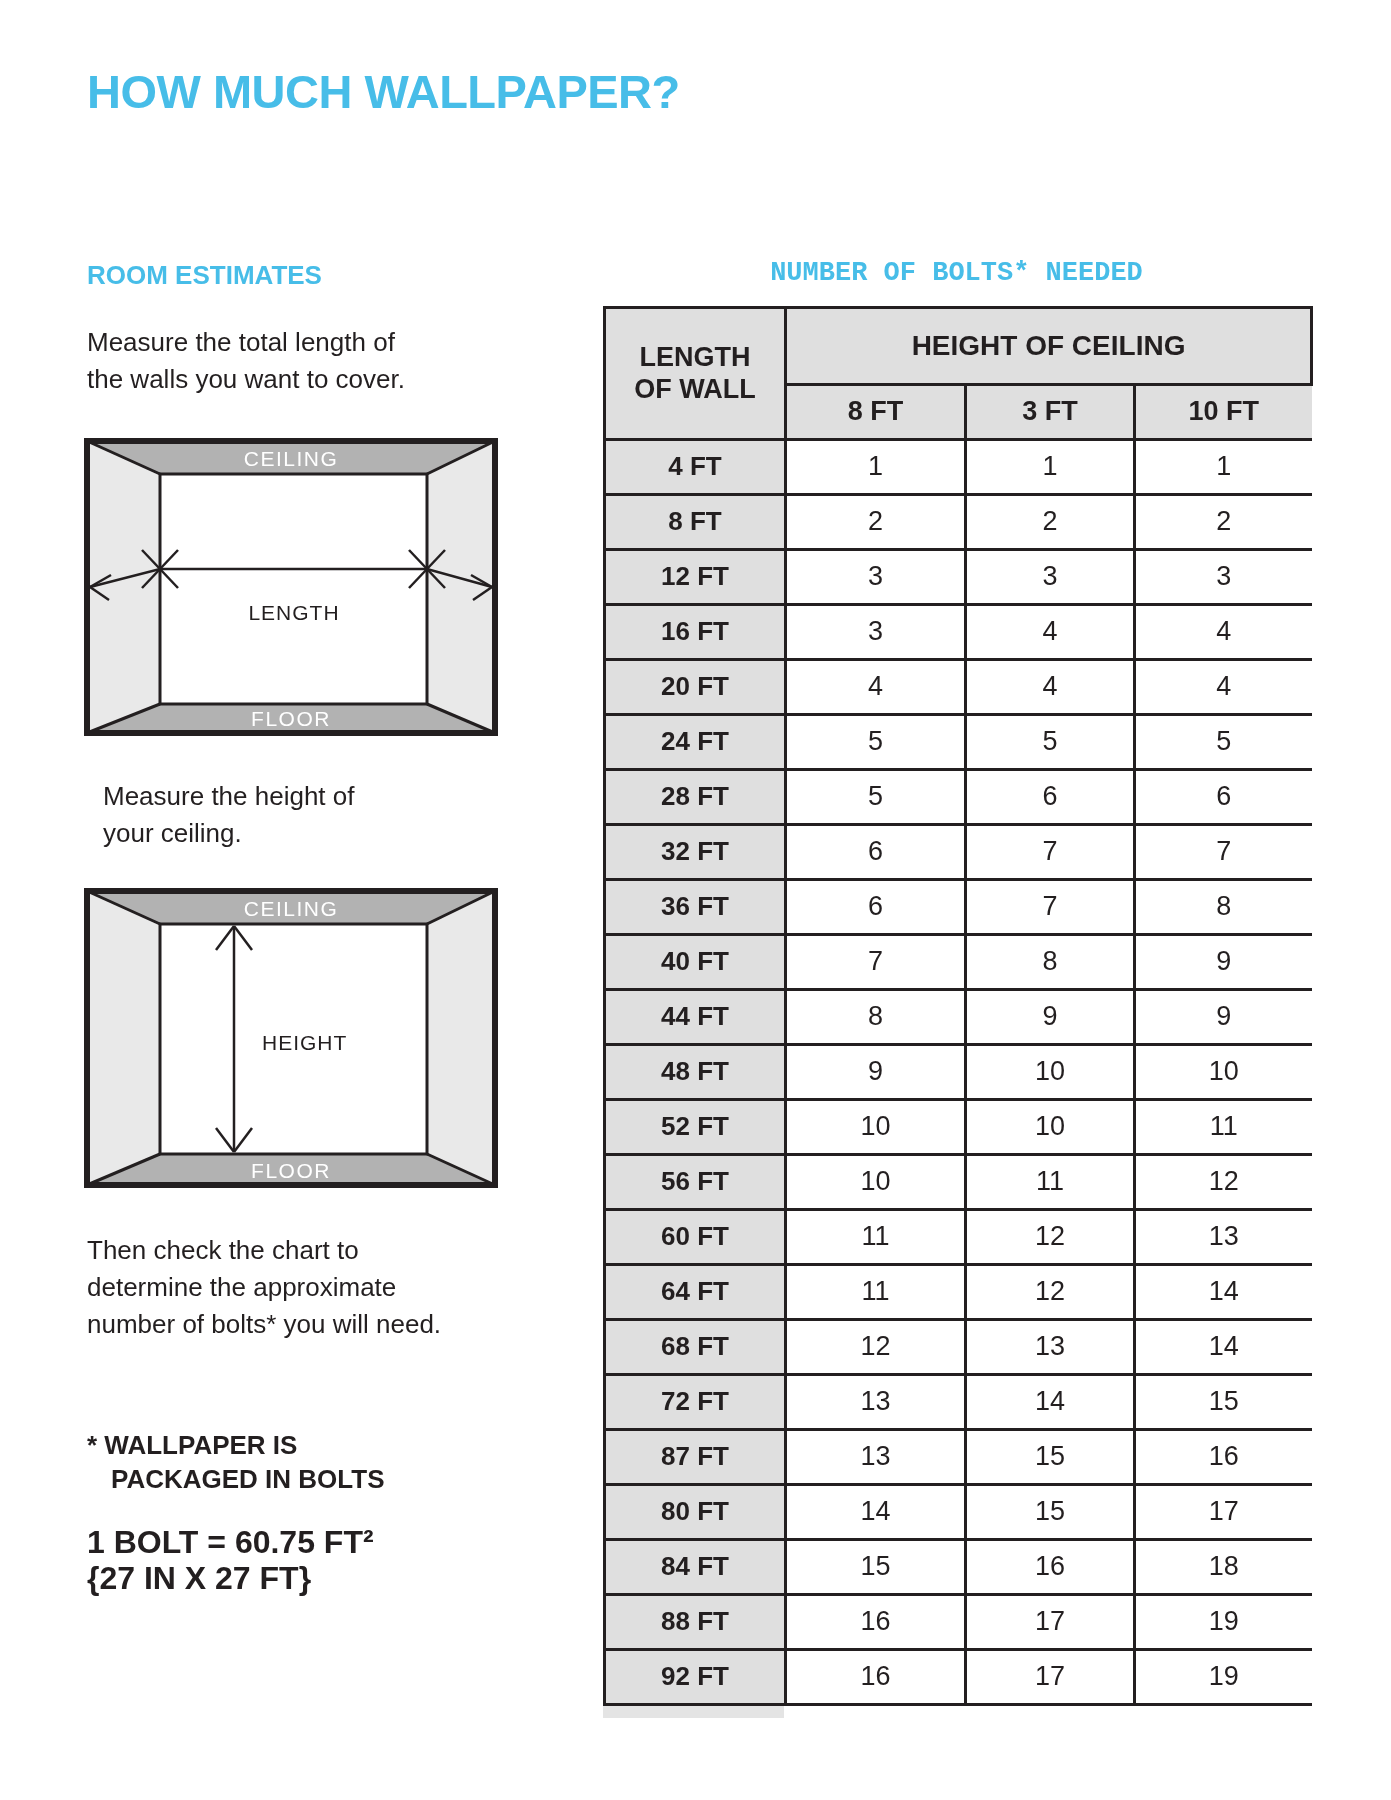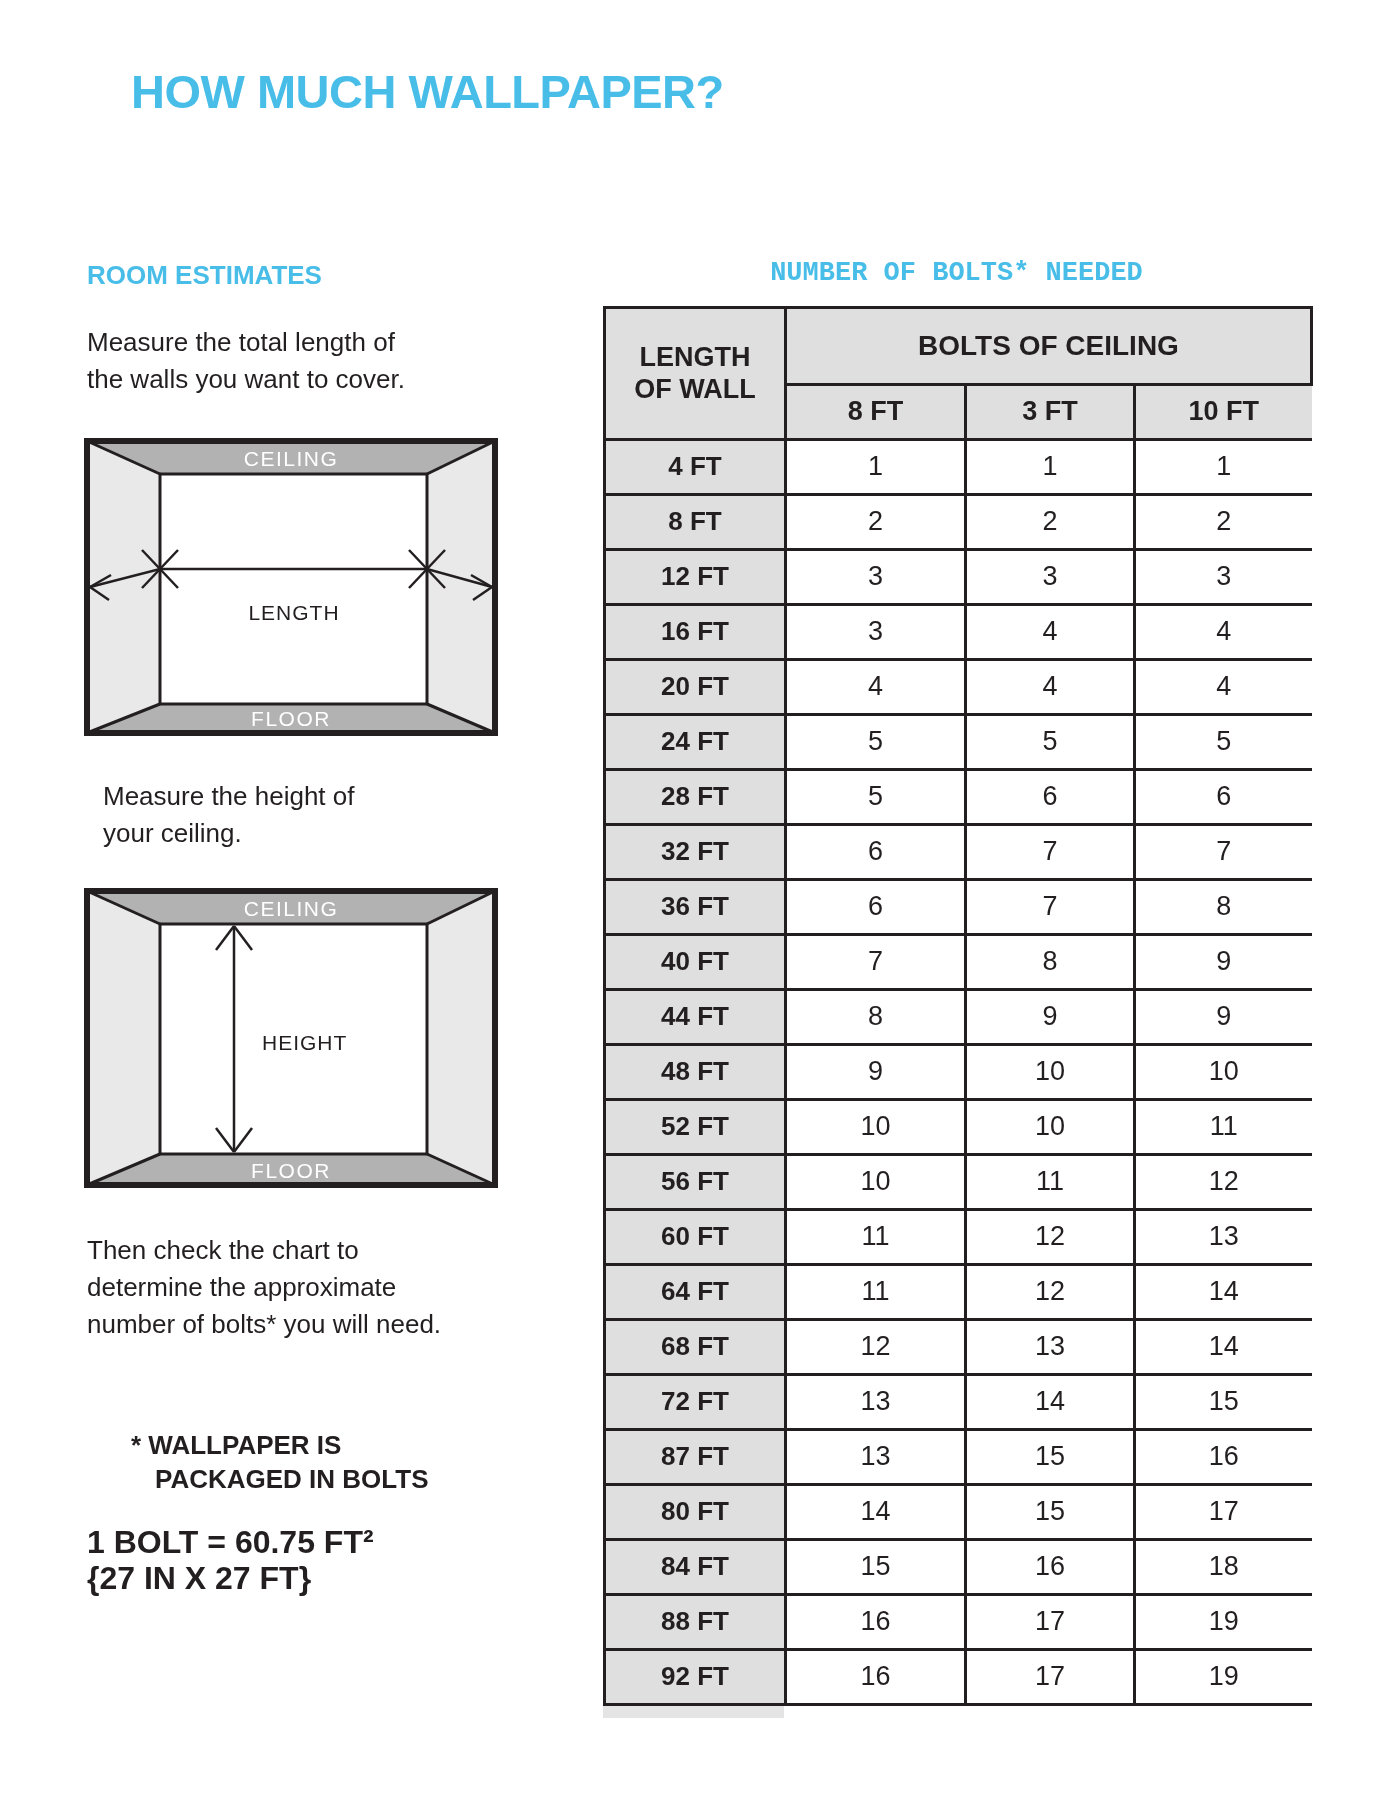--- a/index.html
+++ b/index.html
@@ -5,32 +5,32 @@
   * { margin:0; padding:0; box-sizing:border-box; }
   html,body { background:#ffffff; }
   body {
     width:1391px; height:1800px; position:relative; overflow:hidden;
     font-family:"Liberation Sans", sans-serif;
     color:var(--ink, #231F20);
   }
   .abs { position:absolute; }
   .title {
     left:87px; top:64px; font-size:47px; font-weight:bold; letter-spacing:-0.5px;
-    color:var(--accent, #47BDE8); white-space:nowrap;margin-left:44px;
+    color:var(--accent, #47BDE8); white-space:nowrap;
   }
   .section-heading {
     left:87px; top:260px; font-size:26px; font-weight:bold;
     color:var(--accent, #47BDE8); white-space:nowrap;
   }
   .body-text {
     left:87px; font-size:26px; line-height:37px; white-space:pre-line;
   }
   .footnote {
     left:87px; top:1428px; font-size:26px; line-height:34px; font-weight:bold;
-    white-space:pre-line; padding-left:24px; text-indent:-24px;margin-left:44px;
+    white-space:pre-line; padding-left:24px; text-indent:-24px;
   }
   .bolt-info {
     left:87px; top:1524px; font-size:32px; line-height:36px; font-weight:bold;
     white-space:pre-line;
   }
   .table-heading {
     left:603px; top:258px; width:707px; text-align:center;
     font-size:27px; font-weight:bold; color:var(--accent, #47BDE8); white-space:nowrap;font-family:Liberation Mono, monospace;
   }
   .table-wrap { left:603px; top:306px; width:707px; }
@@ -158,21 +158,21 @@
     <colgroup>
       <col style="width:181px">
       <col style="width:180px">
       <col style="width:169px">
       <col style="width:177px">
     </colgroup>
     <thead>
       <tr class="hrow1">
         <th class="corner" rowspan="2">LENGTH
 OF WALL</th>
-        <th class="group" colspan="3">BOLTS OF CEILING</th>
+        <th class="group" colspan="3">HEIGHT OF CEILING</th>
       </tr>
       <tr class="hrow2">
         <th class="colhead">8 FT</th>
         <th class="colhead">3 FT</th>
         <th class="colhead">10 FT</th>
       </tr>
     </thead>
     <tbody>
         <tr class="drow">
           <td class="rowlabel">4 FT</td>

